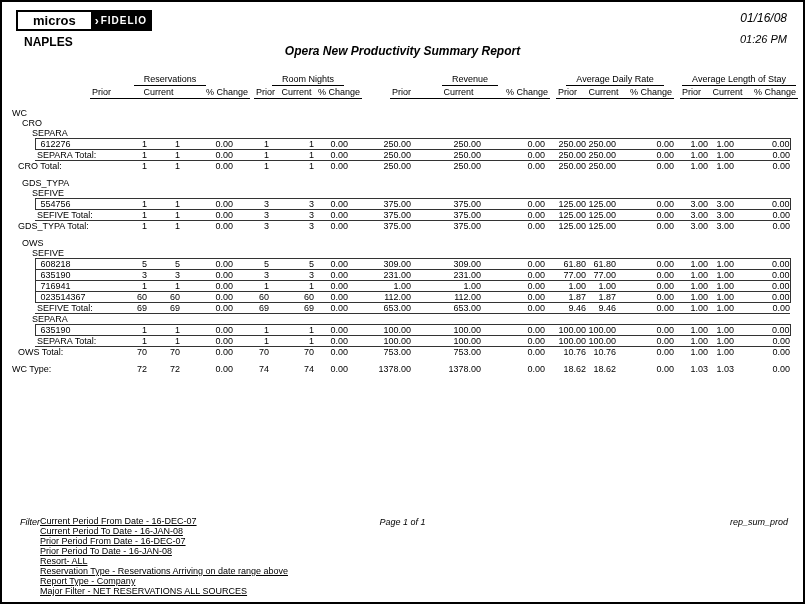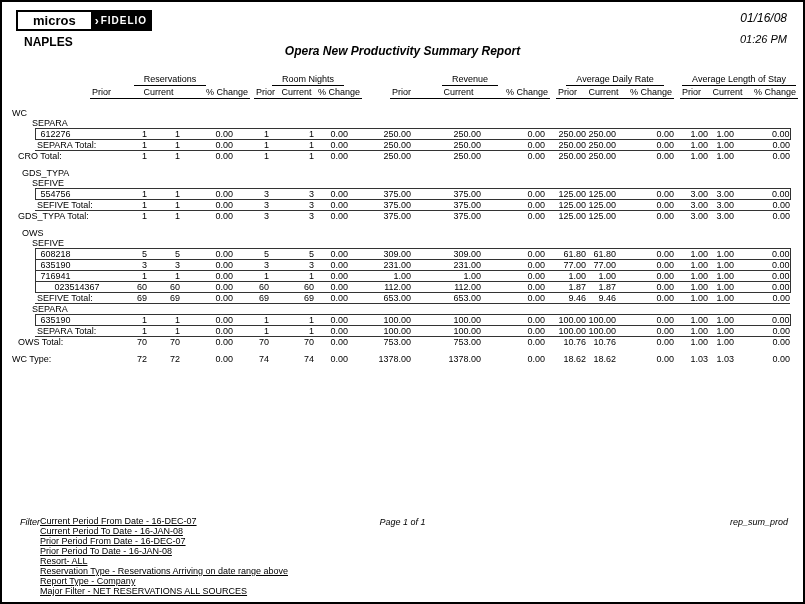--- a/index.html
+++ b/index.html
@@ -121,20 +121,23 @@
         <col style="width:58px">
       <col style="width:34px">
         <col style="width:26px">
         <col style="width:56px">
     </colgroup>
     <tbody>
         <tr class="section">
           <td class="lbl" colspan="17" style="padding-left: 0px;">WC</td>
         </tr>
         <tr class="section">
+          <td class="lbl" colspan="17" style="padding-left: 10px;">CRO</td>
+        </tr>
+        <tr class="section">
           <td class="lbl" colspan="17" style="padding-left: 20px;">SEPARA</td>
         </tr>
         <tr class="detail">
           <td class=""></td>
           <td class="lbl b bf" style="padding-left: 5px; margin-left: 10px;">612276</td>
           <td class="num b">1</td>
           <td class="num b">1</td>
           <td class="num b">0.00</td>
           <td class="num b">1</td>
           <td class="num b">1</td>
@@ -312,21 +315,21 @@
           <td class="num b">0.00</td>
           <td class="num b">1.00</td>
           <td class="num b">1.00</td>
           <td class="num b">0.00</td>
           <td class="num b">1.00</td>
           <td class="num b">1.00</td>
           <td class="num b bl">0.00</td>
         </tr>
         <tr class="detail">
           <td class=""></td>
-          <td class="lbl b bf" style="padding-left: 19px;">023514367</td>
+          <td class="lbl b bf" style="padding-left: 5px;">023514367</td>
           <td class="num b">60</td>
           <td class="num b">60</td>
           <td class="num b">0.00</td>
           <td class="num b">60</td>
           <td class="num b">60</td>
           <td class="num b">0.00</td>
           <td class="num b">112.00</td>
           <td class="num b">112.00</td>
           <td class="num b">0.00</td>
           <td class="num b">1.87</td>

